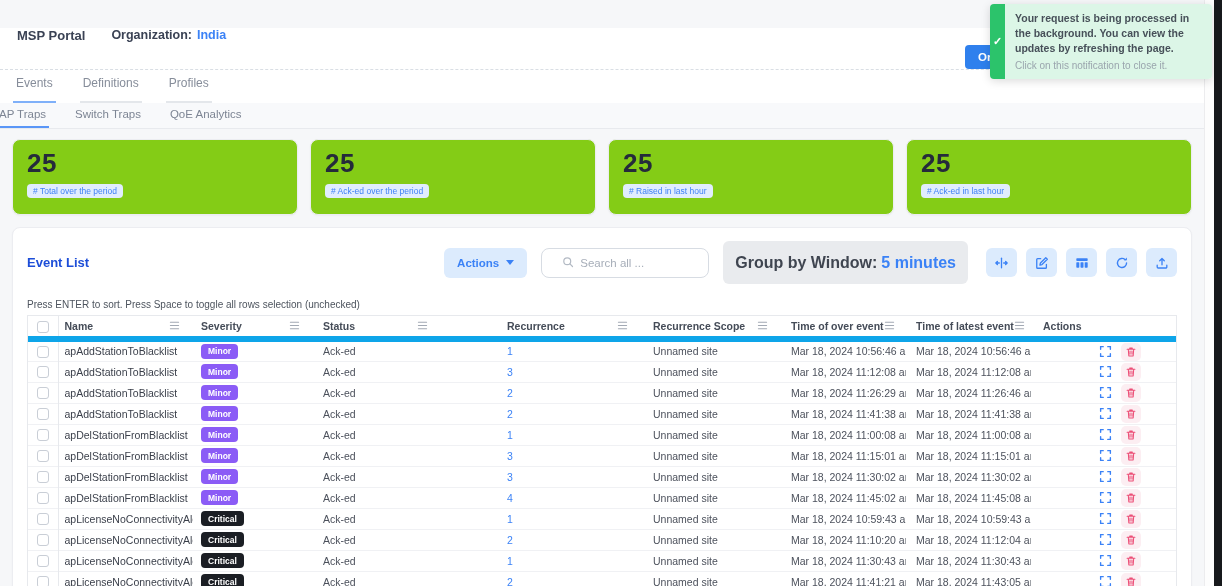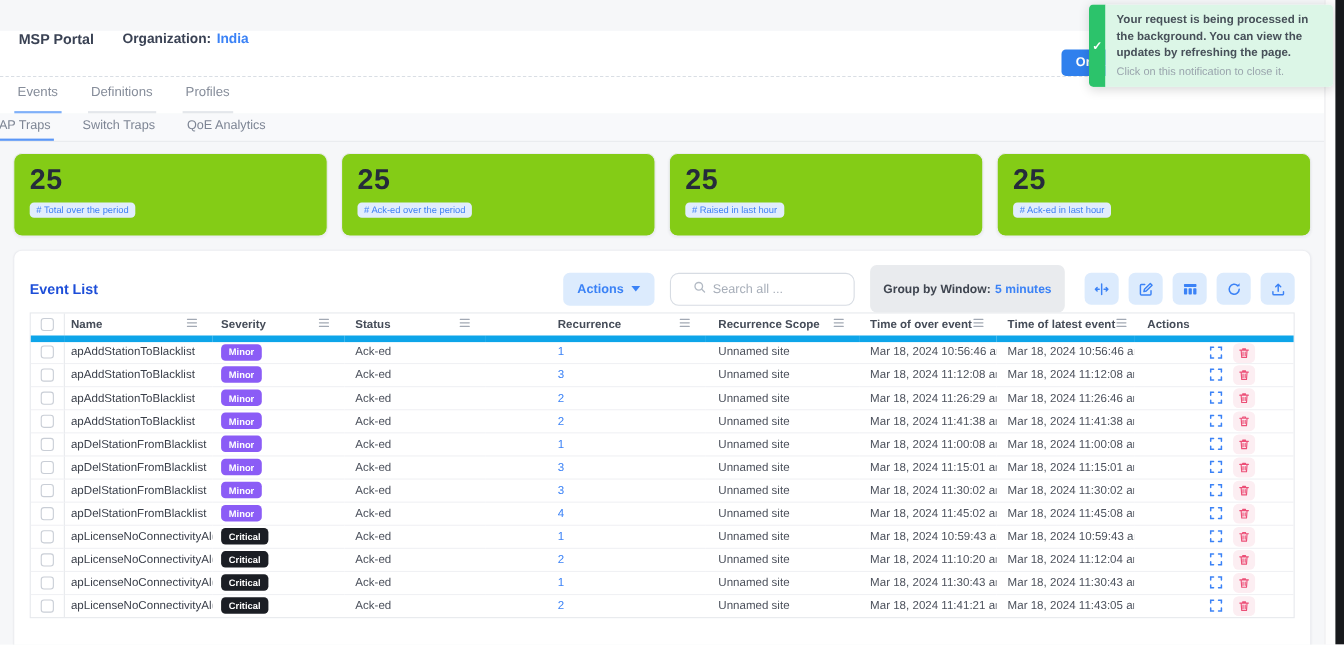--- a/index.html
+++ b/index.html
@@ -47,21 +47,21 @@
   .panel-toolbar { display:flex; align-items:center; }
   .panel-title { font-size:13px; font-weight:bold; color:#1d4ed8; margin-right:auto; }
   .actions-btn { background:#dcebfd; color:#3b82f6; font-weight:bold; font-size:11.5px; height:30px; padding:0 13px;
                  border:none; border-radius:6px; display:flex; align-items:center; gap:7px; cursor:pointer; }
   .caret { width:0; height:0; border-left:4px solid transparent; border-right:4px solid transparent; border-top:5px solid #3b82f6; }
   .search-box { margin-left:14px; width:168px; height:30px; border:1px solid #d7dce3; border-radius:8px; background:#fff;
                 display:flex; align-items:center; padding:0 20px; gap:6px; }
   .search-box input { border:none; outline:none; width:120px; font-size:11.5px; font-family:"Liberation Sans",sans-serif; color:#4c515c; }
   .search-box input::placeholder { color:#a7aeb9; }
   .group-pill { margin-left:14px; background:#e9ebee; border-radius:6px; height:43px; display:flex; align-items:center;
-                padding:0 12px; font-size:11px; font-weight:bold; color:#3f4550; white-space:nowrap; }
+                padding:0 12px; font-size:16px; font-weight:bold; color:#3f4550; white-space:nowrap; }
   .group-pill .gval { color:#3b82f6; margin-left:4px; }
   .icon-btns { display:flex; margin-left:9px; }
   .icon-btn { margin-left:9px; width:31px; height:29px; background:#dcebfd; border:none; border-radius:6px;
               display:flex; align-items:center; justify-content:center; cursor:pointer; }
   .icon-btn svg { display:block; }
 
   .sort-hint { font-size:10px; color:#4d545e; margin:15px 0 5px; }
 
   
   table { width:100%; border-collapse:collapse; table-layout:fixed; font-size:10.5px; }
@@ -190,20 +190,21 @@
               <span>
                 <svg width="14" height="14" viewBox="0 0 16 16" stroke="#3b82f6" stroke-width="1.5" fill="none" stroke-linecap="round" stroke-linejoin="round">
                   <path d="M8 10V2.8M8 2.8 5.4 5.4M8 2.8l2.6 2.6"></path>
                   <path d="M2.5 10.5v2a1.2 1.2 0 0 0 1.2 1.2h8.6a1.2 1.2 0 0 0 1.2-1.2v-2"></path>
                 </svg>
               </span>
             </button>
           </div>
       </div>
 
+      <div class="sort-hint">Press ENTER to sort. Press Space to toggle all rows selection (unchecked)</div>
 
       <div class="tbl-wrap">
         <table>
           <thead>
               <tr>
                 <th class="c0"><span class="cb"></span></th>
                 <th class="c1">
                   <span class="th-in">
                     <span>Name</span>
                     <span class="fic"><svg width="11" height="11" viewBox="0 0 12 12">

